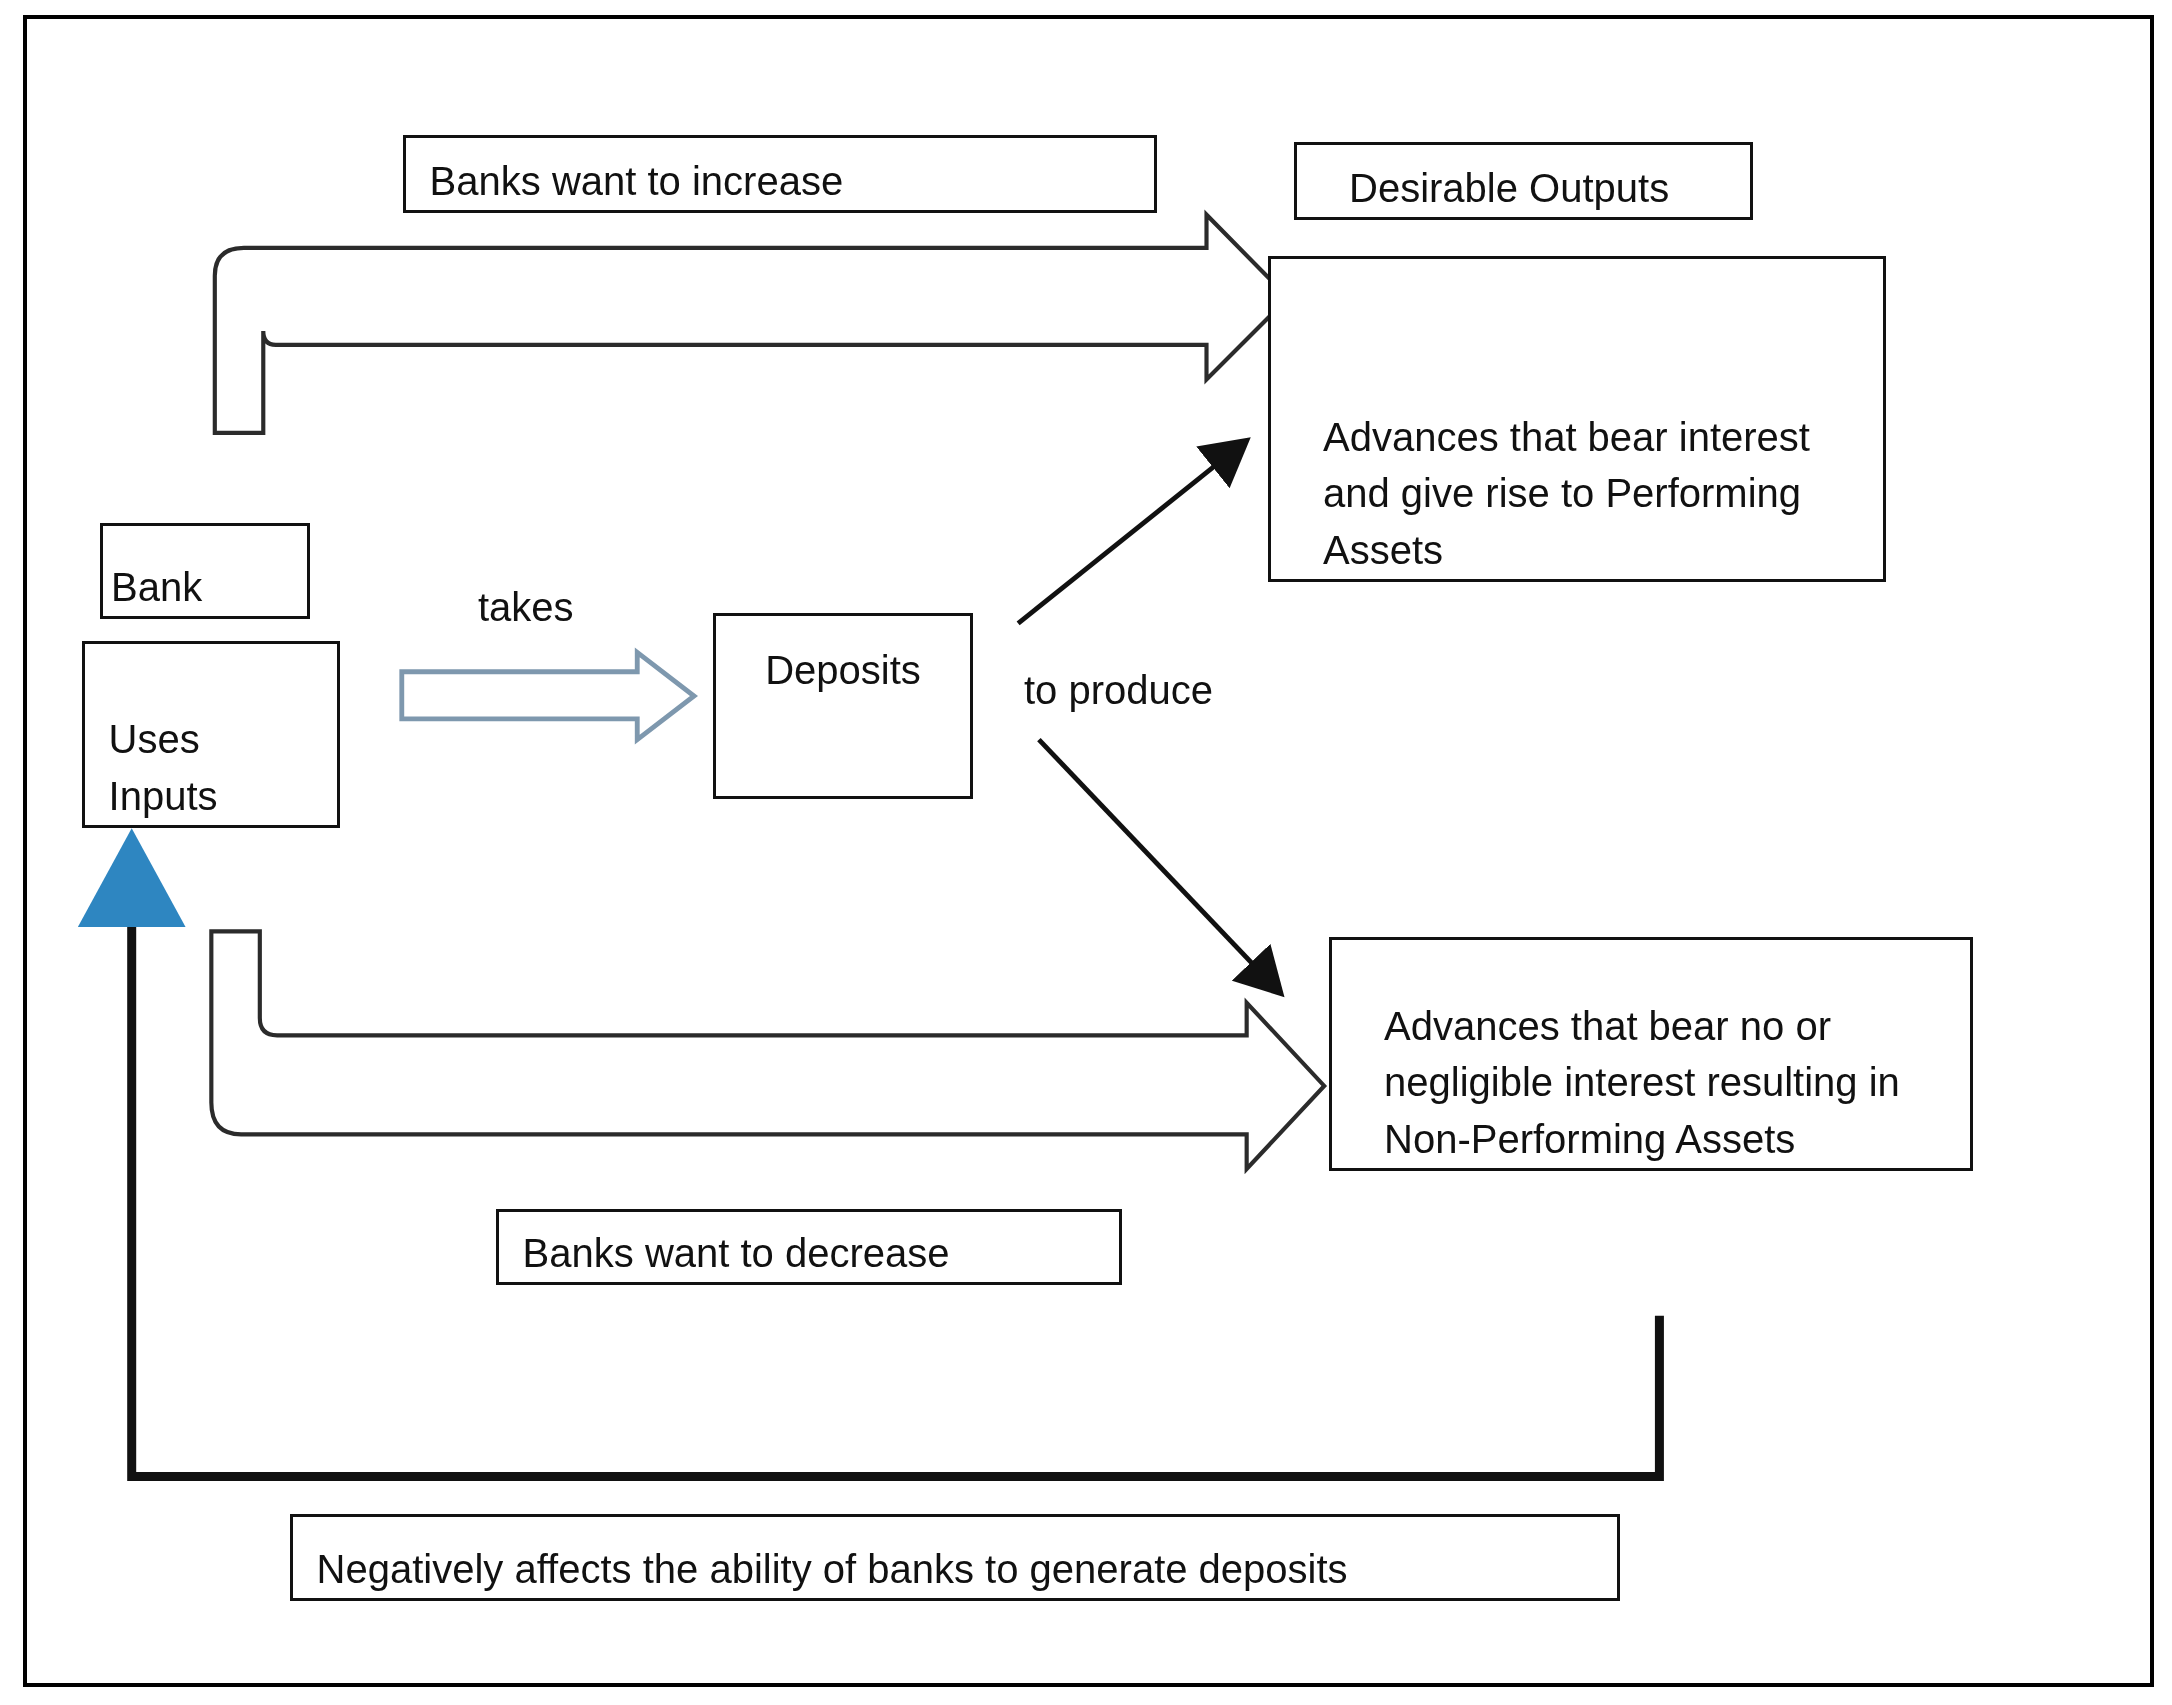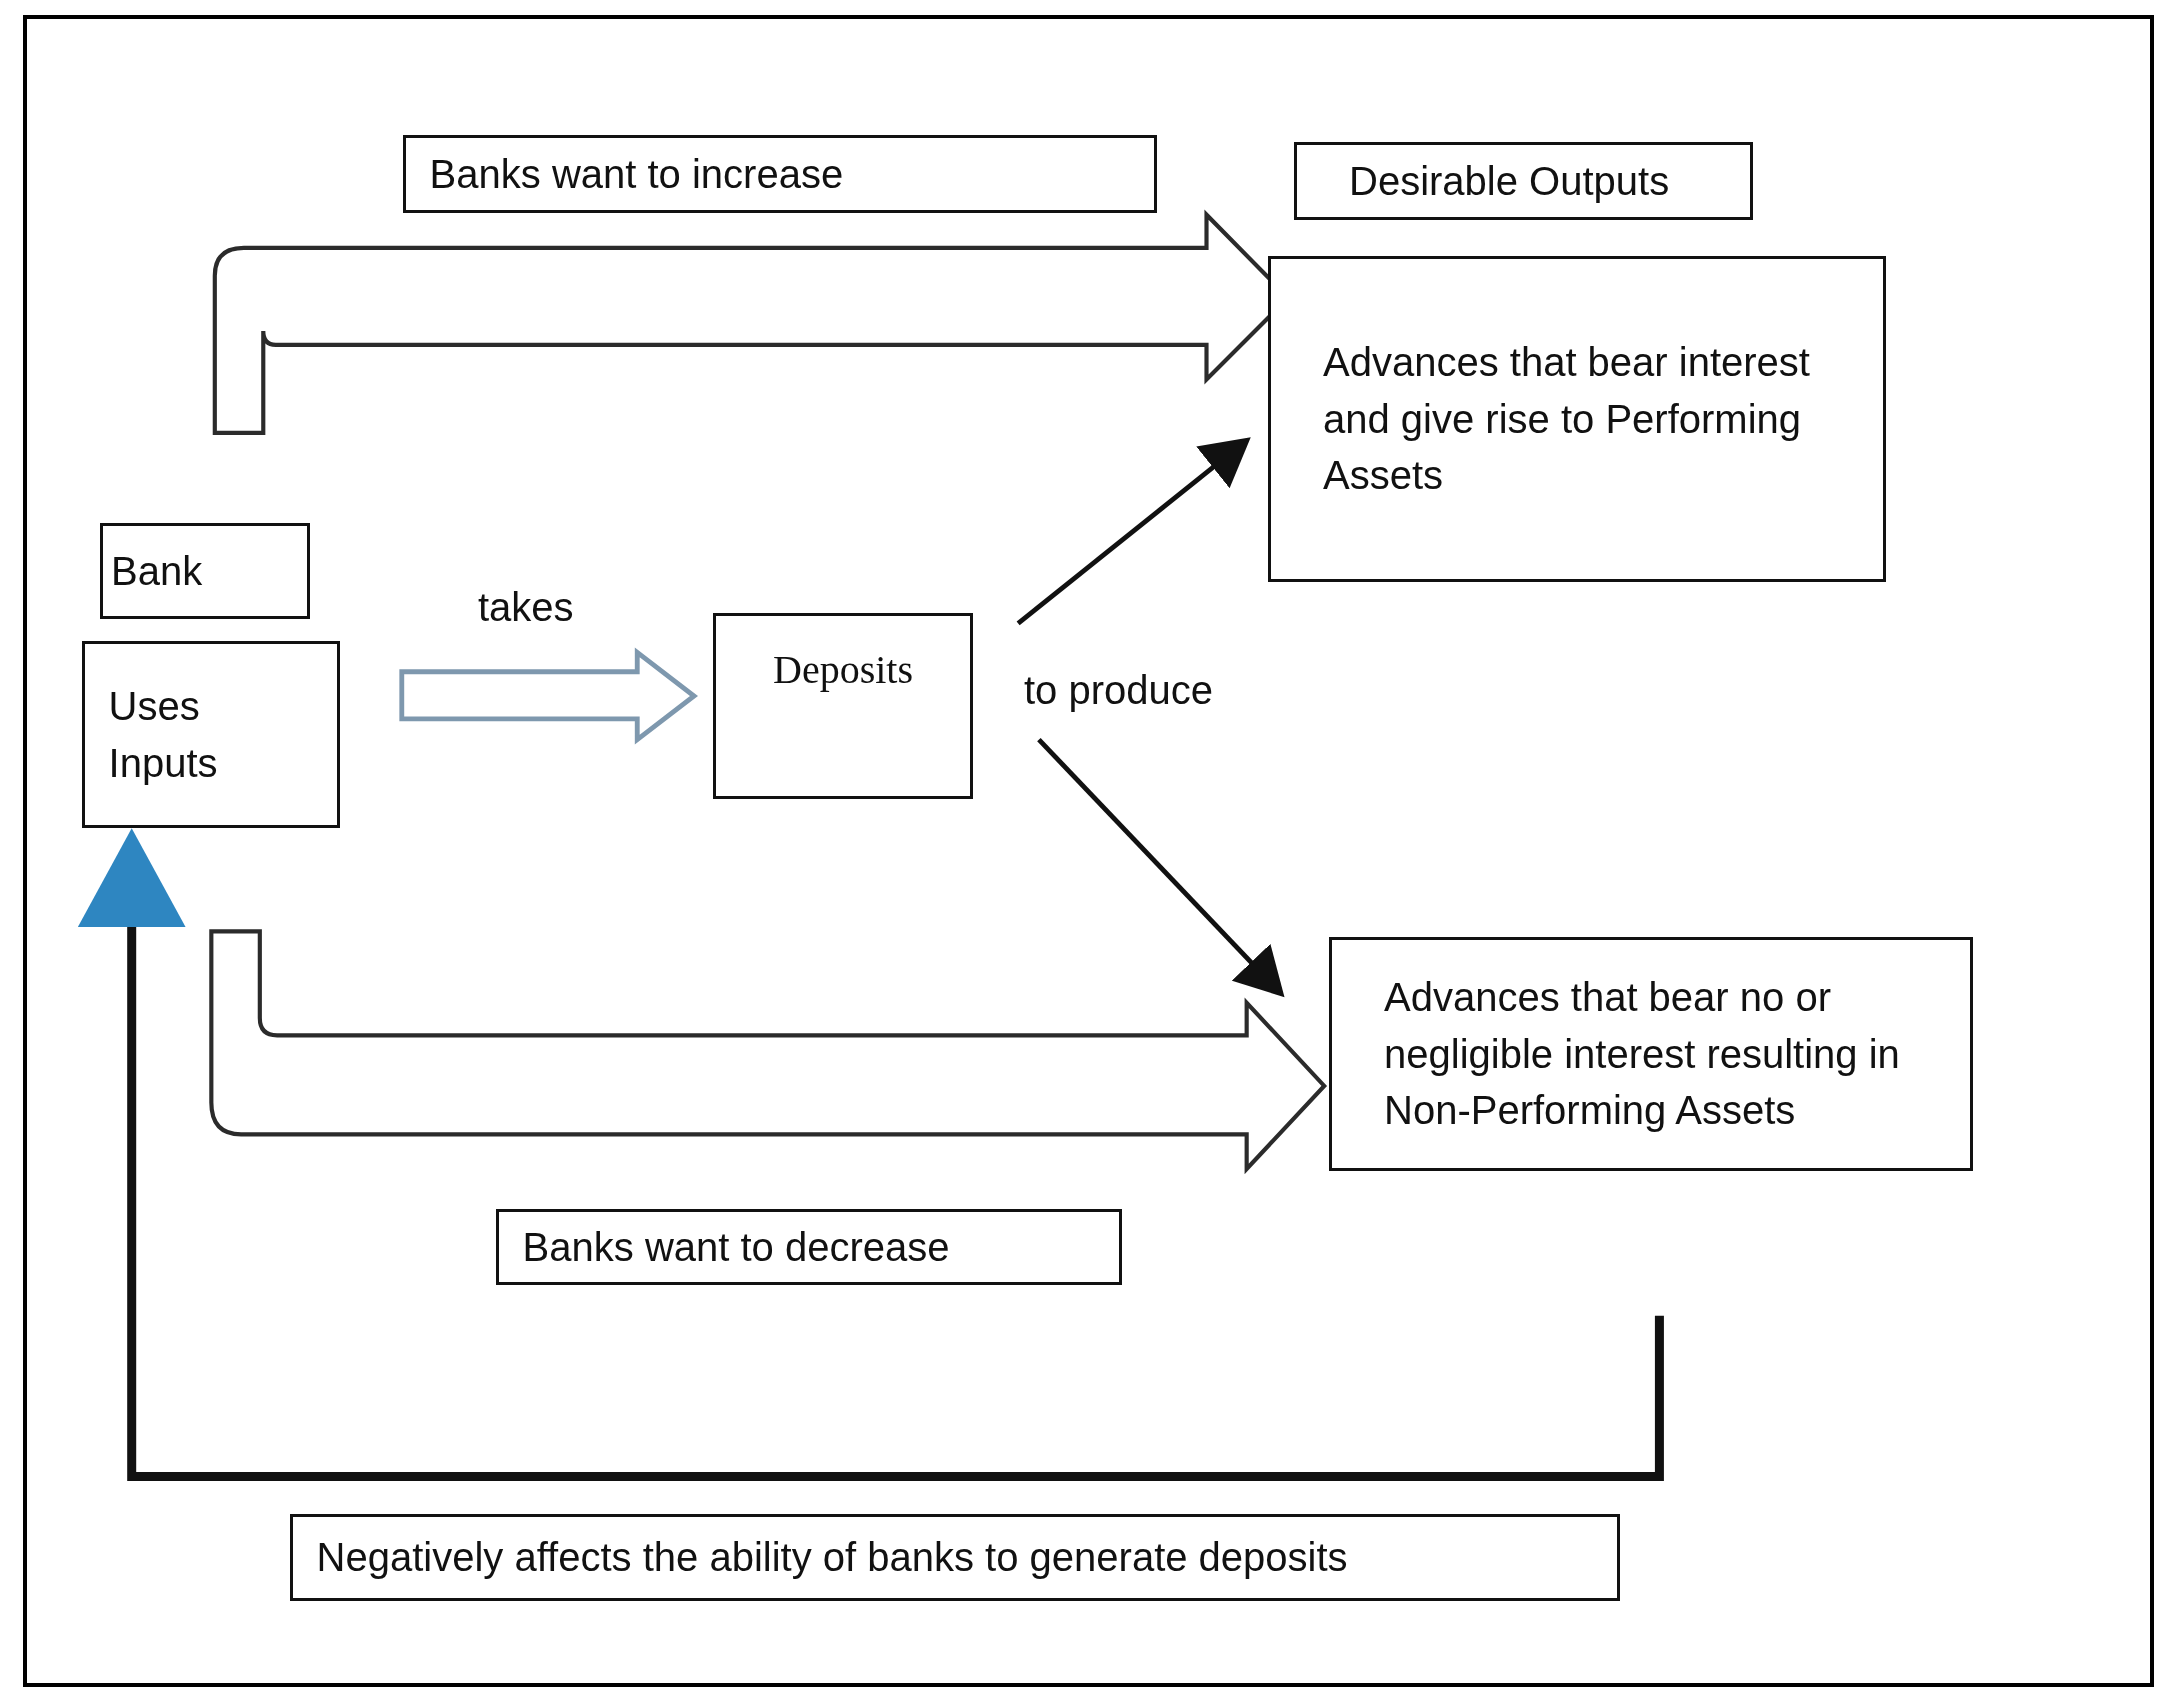--- a/index.html
+++ b/index.html
@@ -27,32 +27,32 @@
     border: 4.8px solid #000000;
     box-sizing: border-box;
   }
   
   .node {
     position: absolute;
     box-sizing: border-box;
     border: 3.5px solid #111111;
     background: #ffffff;
     display: flex;
-    align-items: center;
+    align-items: flex-end;
     color: #111111;
     line-height: 1.42;
   }
   .node .txt {
     display: block;
     width: 100%;
     white-space: pre-line;
   }
   .pad-l { padding-left: 23.6px; }
   .pad-l-lg { padding-left: 52px; }
-  .center { justify-content: center; text-align: center; font-family: Liberation Serif, serif; }
+  .center { justify-content: center; text-align: center; }
 
   
   .freelabel {
     position: absolute;
     color: #111111;
     white-space: nowrap;
   }
 
   
   #arrow-layer {

